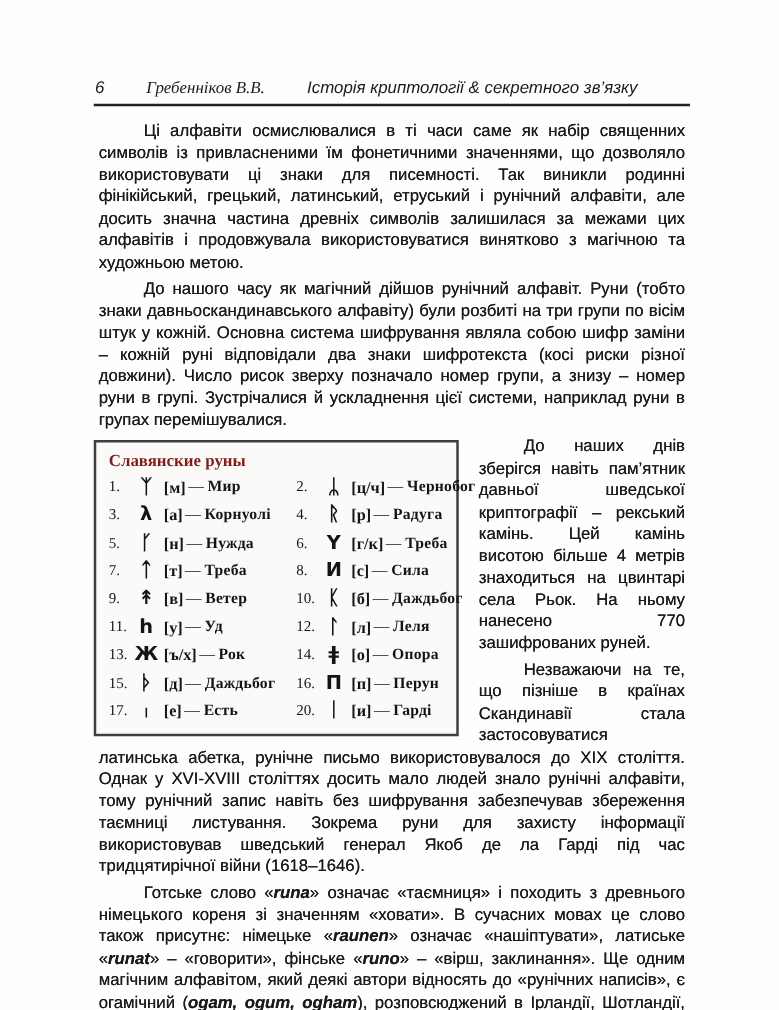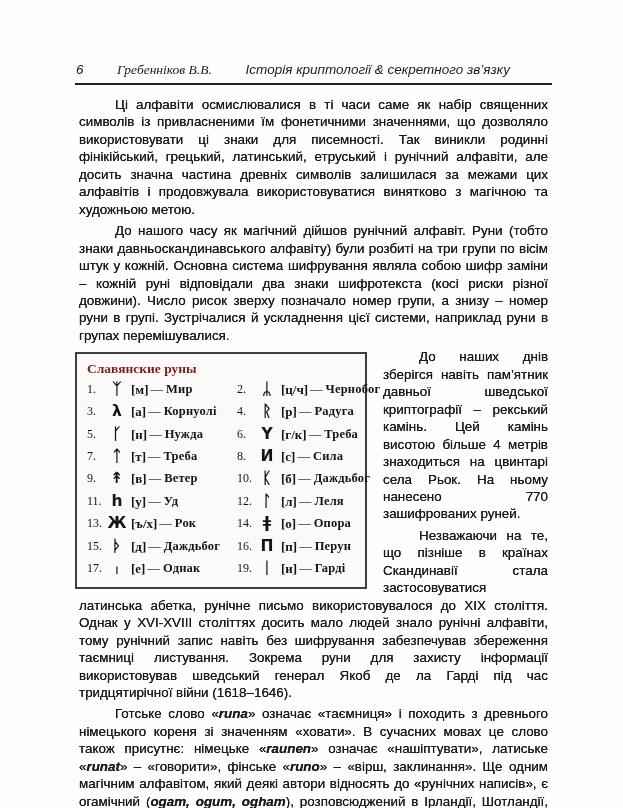--- a/index.html
+++ b/index.html
@@ -249,25 +249,25 @@
               <span class="sound">[п]</span>
               <span class="dash">—</span>
               <span class="name">Перун</span>
             </div>
 
             <div class="rune-entry">
               <span class="num">17.</span>
               <span class="rune">ᛧ</span>
               <span class="sound">[е]</span>
               <span class="dash">—</span>
-              <span class="name">Однак</span>
-            </div>
-
-            <div class="rune-entry">
-              <span class="num">19.</span>
+              <span class="name">Есть</span>
+            </div>
+
+            <div class="rune-entry">
+              <span class="num">20.</span>
               <span class="rune">ᛁ</span>
               <span class="sound">[и]</span>
               <span class="dash">—</span>
               <span class="name">Гарді</span>
             </div>
           </div>
       </div>
 
       <p class="indent">До наших днів зберігся навіть пам’ятник давньої шведської криптографії – рекський камінь. Цей камінь висотою більше 4 метрів знаходиться на цвинтарі села Рьок. На ньому нанесено 770 зашифрованих руней.</p>
 

